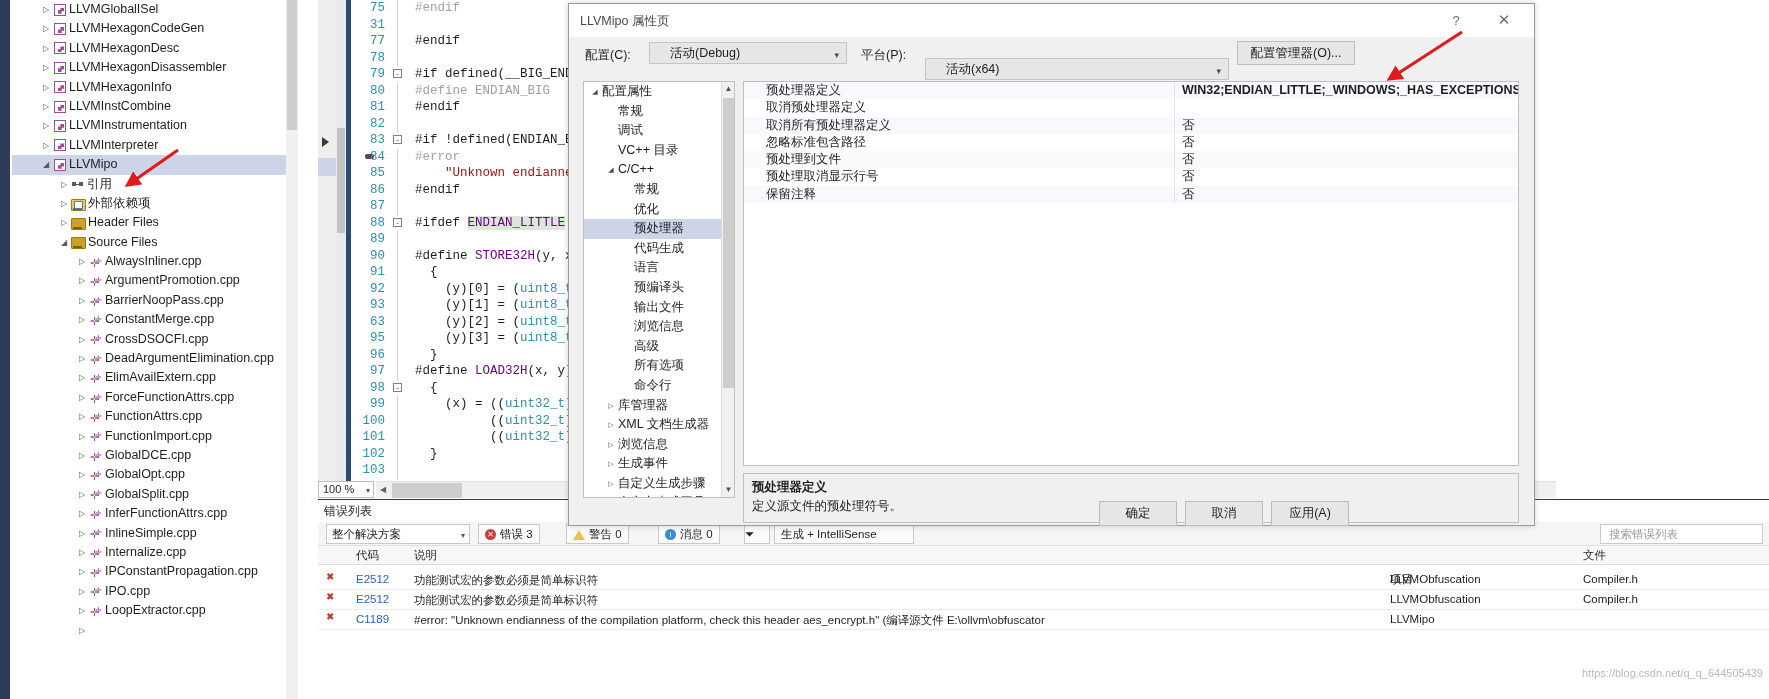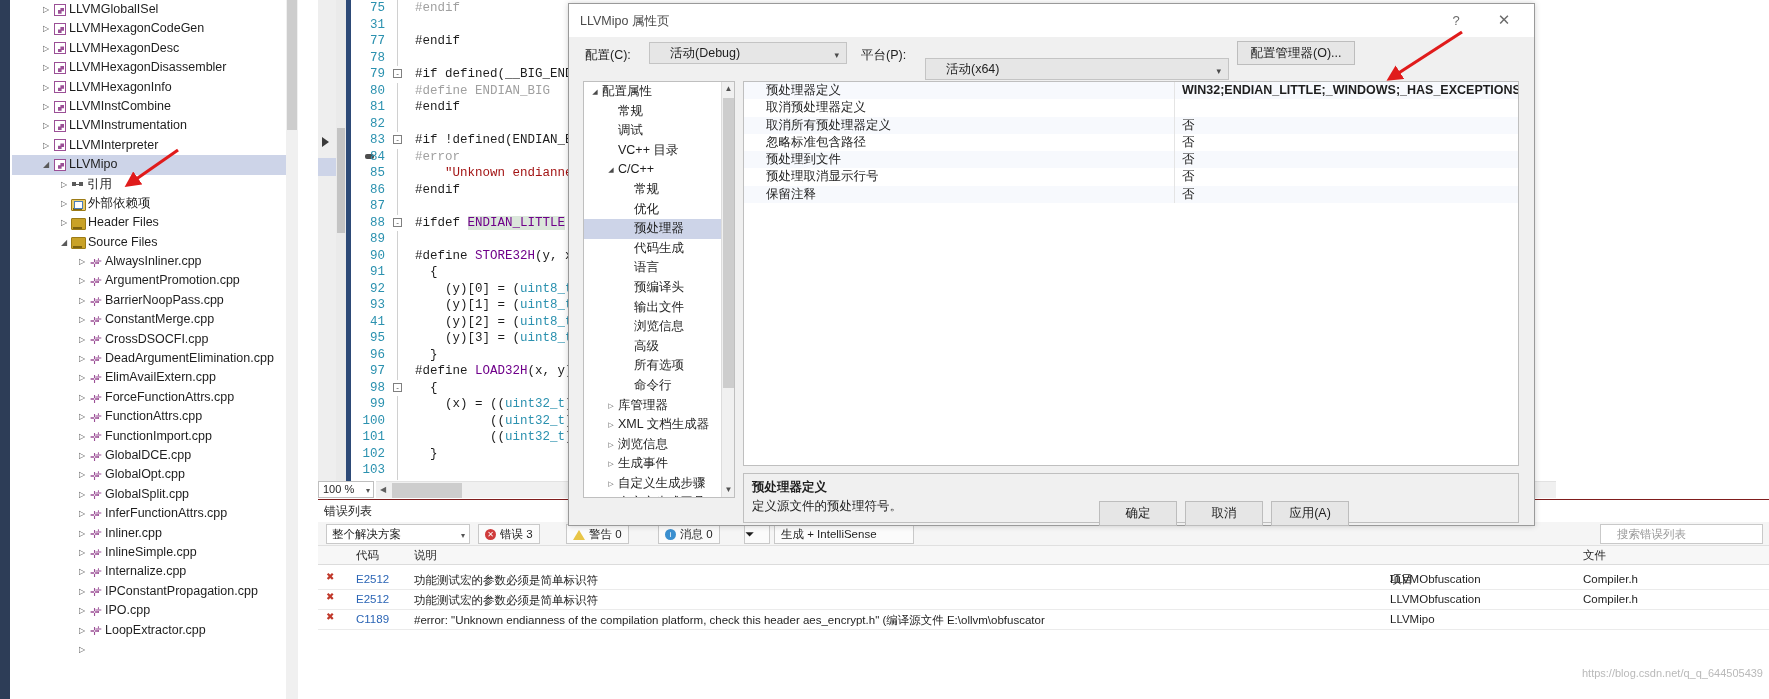--- a/index.html
+++ b/index.html
@@ -110,21 +110,21 @@
   .el-combo .cv{position:absolute;right:4px;top:2px;font-size:8px;color:#555;}
   .el-btn { position:absolute; top:2px; height:20px; border:1px solid #c9c9c9; background:#fbfbfb;
      font-size:11.5px; line-height:18px; padding:0 6px; white-space:nowrap;}
   .badge-x { display:inline-block; width:11px;height:11px;border-radius:50%;background:#cf3b3b;color:#fff;
      font-size:8px; line-height:11px; text-align:center; margin-right:4px; vertical-align:middle;}
   .badge-w { display:inline-block; width:0;height:0;border-left:6px solid transparent;border-right:6px solid transparent;
      border-bottom:10px solid #e8c547; margin-right:4px; vertical-align:middle; position:relative;}
   .badge-i { display:inline-block; width:11px;height:11px;border-radius:50%;background:#3b8fcf;color:#fff;
      font-size:8px; line-height:11px; text-align:center; margin-right:4px; vertical-align:middle;}
   .el-search { position:absolute; right:6px; top:2px; width:163px; height:20px; border:1px solid #c9c9c9; background:#fff;
-     font-size:11.5px; line-height:18px; padding-left:16px; color:#9a9a9a;}
+     font-size:11.5px; line-height:18px; padding-left:8px; color:#9a9a9a;}
   .el-head { position:absolute; left:0; top:46px; width:1451px; height:19px; background:#f7f7f7;
       border-bottom:1px solid #dcdcdc; font-size:11.5px; color:#2b2b2b;}
   .el-head span { position:absolute; top:2px; }
   .el-row { position:absolute; left:0; width:1451px; height:20px; font-size:11.5px; color:#1e1e1e;}
   .el-row span { position:absolute; top:3px; white-space:nowrap;}
   .el-ico-err { position:absolute; left:8px; top:4px; width:12px; height:12px;}
   .el-ico-err::before{content:"✖"; color:#c0392b; font-size:10px; position:absolute; left:0; top:-2px;}
   .el-divider { position:absolute; left:0; width:1451px; height:1px; background:#ebebeb;}
   .watermark { position:absolute; right:6px; bottom:20px; font-size:11px; color:#b9b9b9; }
 
@@ -204,21 +204,20 @@
         <div class="se-row"><span class="se-chev" style="margin-left: 64px;">▷</span><span class="se-ico ico-cpp"></span><span class="se-label">CrossDSOCFI.cpp</span></div>
         <div class="se-row"><span class="se-chev" style="margin-left: 64px;">▷</span><span class="se-ico ico-cpp"></span><span class="se-label">DeadArgumentElimination.cpp</span></div>
         <div class="se-row"><span class="se-chev" style="margin-left: 64px;">▷</span><span class="se-ico ico-cpp"></span><span class="se-label">ElimAvailExtern.cpp</span></div>
         <div class="se-row"><span class="se-chev" style="margin-left: 64px;">▷</span><span class="se-ico ico-cpp"></span><span class="se-label">ForceFunctionAttrs.cpp</span></div>
         <div class="se-row"><span class="se-chev" style="margin-left: 64px;">▷</span><span class="se-ico ico-cpp"></span><span class="se-label">FunctionAttrs.cpp</span></div>
         <div class="se-row"><span class="se-chev" style="margin-left: 64px;">▷</span><span class="se-ico ico-cpp"></span><span class="se-label">FunctionImport.cpp</span></div>
         <div class="se-row"><span class="se-chev" style="margin-left: 64px;">▷</span><span class="se-ico ico-cpp"></span><span class="se-label">GlobalDCE.cpp</span></div>
         <div class="se-row"><span class="se-chev" style="margin-left: 64px;">▷</span><span class="se-ico ico-cpp"></span><span class="se-label">GlobalOpt.cpp</span></div>
         <div class="se-row"><span class="se-chev" style="margin-left: 64px;">▷</span><span class="se-ico ico-cpp"></span><span class="se-label">GlobalSplit.cpp</span></div>
         <div class="se-row"><span class="se-chev" style="margin-left: 64px;">▷</span><span class="se-ico ico-cpp"></span><span class="se-label">InferFunctionAttrs.cpp</span></div>
-        <div class="se-row"><span class="se-chev" style="margin-left: 64px;">▷</span><span class="se-ico ico-cpp"></span><span class="se-label">Inliner.cpp</span></div>
         <div class="se-row"><span class="se-chev" style="margin-left: 64px;">▷</span><span class="se-ico ico-cpp"></span><span class="se-label">InlineSimple.cpp</span></div>
         <div class="se-row"><span class="se-chev" style="margin-left: 64px;">▷</span><span class="se-ico ico-cpp"></span><span class="se-label">Internalize.cpp</span></div>
         <div class="se-row"><span class="se-chev" style="margin-left: 64px;">▷</span><span class="se-ico ico-cpp"></span><span class="se-label">IPConstantPropagation.cpp</span></div>
         <div class="se-row"><span class="se-chev" style="margin-left: 64px;">▷</span><span class="se-ico ico-cpp"></span><span class="se-label">IPO.cpp</span></div>
         <div class="se-row"><span class="se-chev" style="margin-left: 64px;">▷</span><span class="se-ico ico-cpp"></span><span class="se-label">LoopExtractor.cpp</span></div>
         <div class="se-row"><span class="se-chev" style="margin-left: 64px;">▷</span></div>
       </div>
     <div class="se-scroll">
       <div class="se-thumb"></div>
     </div>
@@ -254,21 +253,21 @@
         <div class="code-line"><span class="ln">84</span><span class="gutter-line"></span><span style="margin-left: 24px;"><span class="c-grey">#error</span></span></div>
         <div class="code-line"><span class="ln">85</span><span class="gutter-line"></span><span style="margin-left: 24px;"><span class="c-str">    "Unknown endianness of t</span></span></div>
         <div class="code-line"><span class="ln">86</span><span class="gutter-line"></span><span style="margin-left: 24px;">#endif</span></div>
         <div class="code-line"><span class="ln">87</span><span class="gutter-line"></span><span style="margin-left: 24px;"></span></div>
         <div class="code-line"><span class="ln">88</span><span class="fold">-</span><span style="margin-left: 24px;"><span class="ctok">#ifdef </span><span class="c-macro c-hl">ENDIAN_LITTLE</span></span></div>
         <div class="code-line"><span class="ln">89</span><span class="gutter-line"></span><span style="margin-left: 24px;"></span></div>
         <div class="code-line"><span class="ln">90</span><span class="gutter-line"></span><span style="margin-left: 24px;"><span class="ctok">#define </span><span class="c-macro">STORE32H</span>(y, x)</span></div>
         <div class="code-line"><span class="ln">91</span><span class="gutter-line"></span><span style="margin-left: 24px;">  {</span></div>
         <div class="code-line"><span class="ln">92</span><span class="gutter-line"></span><span style="margin-left: 24px;">    (y)[0] = (<span class="c-type">uint8_t</span>)(((x)</span></div>
         <div class="code-line"><span class="ln">93</span><span class="gutter-line"></span><span style="margin-left: 24px;">    (y)[1] = (<span class="c-type">uint8_t</span>)(((x)</span></div>
-        <div class="code-line"><span class="ln">41</span><span class="gutter-line"></span><span style="margin-left: 24px;">    (y)[2] = (<span class="c-type">uint8_t</span>)(((x)</span></div>
+        <div class="code-line"><span class="ln">63</span><span class="gutter-line"></span><span style="margin-left: 24px;">    (y)[2] = (<span class="c-type">uint8_t</span>)(((x)</span></div>
         <div class="code-line"><span class="ln">95</span><span class="gutter-line"></span><span style="margin-left: 24px;">    (y)[3] = (<span class="c-type">uint8_t</span>)(((x)</span></div>
         <div class="code-line"><span class="ln">96</span><span class="gutter-line"></span><span style="margin-left: 24px;">  }</span></div>
         <div class="code-line"><span class="ln">97</span><span class="gutter-line"></span><span style="margin-left: 24px;"><span class="ctok">#define </span><span class="c-macro">LOAD32H</span>(x, y)</span></div>
         <div class="code-line"><span class="ln">98</span><span class="fold">-</span><span style="margin-left: 24px;">  {</span></div>
         <div class="code-line"><span class="ln">99</span><span class="gutter-line"></span><span style="margin-left: 24px;">    (x) = ((<span class="c-type">uint32_t</span>)((y)[0]</span></div>
         <div class="code-line"><span class="ln">100</span><span class="gutter-line"></span><span style="margin-left: 24px;">          ((<span class="c-type">uint32_t</span>)((y)[1]</span></div>
         <div class="code-line"><span class="ln">101</span><span class="gutter-line"></span><span style="margin-left: 24px;">          ((<span class="c-type">uint32_t</span>)((y)[2]</span></div>
         <div class="code-line"><span class="ln">102</span><span class="gutter-line"></span><span style="margin-left: 24px;">  }</span></div>
         <div class="code-line"><span class="ln">103</span><span class="gutter-line"></span><span style="margin-left: 24px;"></span></div>
         <div class="code-line"><span class="ln">104</span><span class="gutter-line"></span><span style="margin-left: 24px;"><span class="ctok">#define </span><span class="c-macro">LOAD64H</span>(x, y)</span></div>

